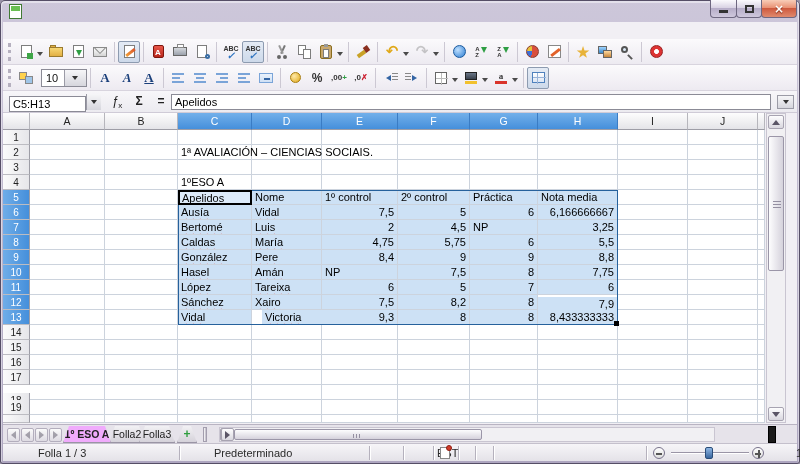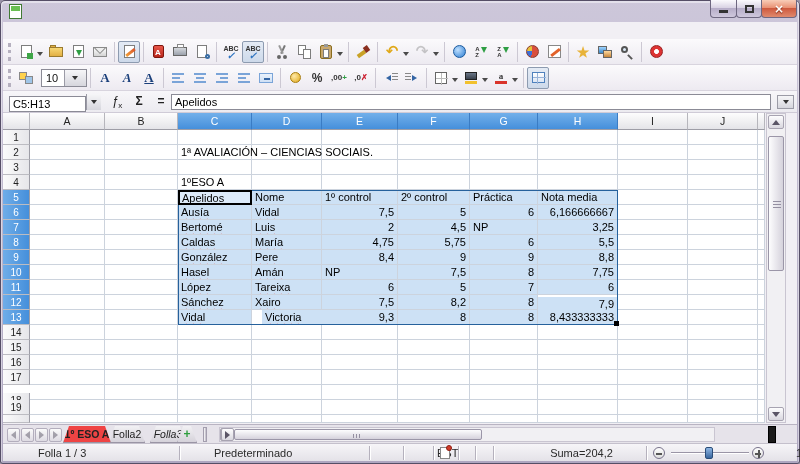--- a/index.html
+++ b/index.html
@@ -78,21 +78,21 @@
   .tri-l{width:0;height:0;border:4px solid transparent;border-right:5px solid #5a5566;margin-right:4px;}
   .tri-r{width:0;height:0;border:4px solid transparent;border-left:5px solid #5a5566;margin-left:4px;}
   #vthumb{position:absolute;left:1px;top:22px;width:16px;height:135px;background:linear-gradient(90deg,#fdfdfe,#d5d2dc);border:1px solid #9b96a8;border-radius:2px;}
   #vthumb i{position:absolute;left:4px;top:64px;width:8px;height:1px;background:#948fa1;box-shadow:0 3px 0 #948fa1,0 6px 0 #948fa1;}
   
   #tabrow{position:absolute;left:0;top:402px;width:794px;height:19px;background:#e6e3ea;border-top:1px solid #b9b4c2;}
   .navb{position:absolute;top:3px;width:13px;height:14px;display:flex;align-items:center;justify-content:center;background:linear-gradient(#fafafa,#dedbe3);border:1px solid #b3aebd;border-radius:2px;}
   .tab{position:absolute;top:1px;height:17px;display:flex;align-items:center;justify-content:center;font-size:10.5px;color:#222;
        background:linear-gradient(#f2f1f4,#d5d2da);border:1px solid #9a95a5;border-top:none;
        clip-path:polygon(6px 0,calc(100% - 6px) 0,100% 100%,0 100%);}
-  .tab.active{background:#ef4444;font-weight:bold;z-index:2;}
+  .tab.active{background:#f0abfc;font-weight:bold;z-index:2;}
   .tab.addtab{color:#2e9e3e;font-weight:bold;font-size:12px;}
   #tabsplit{position:absolute;left:200px;top:2px;width:4px;height:15px;background:linear-gradient(90deg,#fff,#b9b4c2);border:1px solid #a39eae;}
   #hsb{position:absolute;left:216px;top:2px;width:496px;height:15px;}
   #hthumb{position:absolute;left:14px;top:1px;width:248px;height:11px;background:linear-gradient(#fdfdfe,#d5d2dc);border:1px solid #9b96a8;border-radius:2px;}
   #hthumb i{position:absolute;top:4px;left:118px;width:1px;height:4px;background:#948fa1;box-shadow:3px 0 0 #948fa1,6px 0 0 #948fa1;}
   #hsplit{position:absolute;left:765px;top:1px;width:8px;height:17px;background:#1a1a1a;border:1px solid #000;}
   
   #statusbar{position:absolute;left:0;top:421px;width:794px;height:18px;background:linear-gradient(#f6f5f8,#e4e2e8);border-top:1px solid #c4c0cc;font-size:11px;color:#2a2a2a;}
   .sseg{position:absolute;top:0;height:14px;line-height:18px;white-space:nowrap;padding-left:27px;}
   .ssep{position:absolute;top:2px;width:1px;height:14px;background:#b5b1bd;box-shadow:1px 0 0 #fff;}
@@ -693,39 +693,38 @@
         <span id="hthumb">
             <i></i>
           </span>
         <span class="sbbtn" style="right:0;top:0;height:13px;width:13px">
             <i class="tri-r"></i>
           </span>
       </div>
       <span id="hsplit"></span>
     <span class="tab active" style="left: 60px; width: 48px;">1º ESO A</span>
         <span class="tab" style="left: 106px; width: 36px;">Folla2</span>
-        <span class="tab" style="left: 147px; width: 36px; font-style: italic;">Folla3</span>
+        <span class="tab" style="left: 136px; width: 36px;">Folla3</span>
         <span class="tab addtab" style="left: 174px; width: 20px;">+</span>
       </div>
 
     <div id="statusbar">
       <span class="sseg" style="left:8px">Folla 1 / 3</span>
       <span class="ssep" style="left:176px"></span>
       <span class="sseg" style="left:184px">Predeterminado</span>
       <span class="ssep" style="left:366px"></span>
       <span class="ssep" style="left:400px"></span>
       <span class="sseg" style="left:407px">EST</span>
       <span class="ssep" style="left:430px"></span>
       <span id="modicon" style="left:437px;top:3px">
           <b></b>
         </span>
       <span class="ssep" style="left:455px"></span>
       <span class="ssep" style="left:472px"></span>
       <span class="ssep" style="left:490px"></span>
-      <span class="sseg" style="left:490px;width:150px;text-align:center">Suma=204,2</span>
       <span class="ssep" style="left:643px"></span>
       <span class="zbtn" style="left:650px">
           <i></i>
         </span>
       <span id="ztrack" style="left:668px;width:78px"></span>
       <span id="zmid" style="left:706px"></span>
       <span id="zthumb" style="left:702px"></span>
       <span class="zbtn plus" style="left:749px">
           <i></i>
           <b></b>

